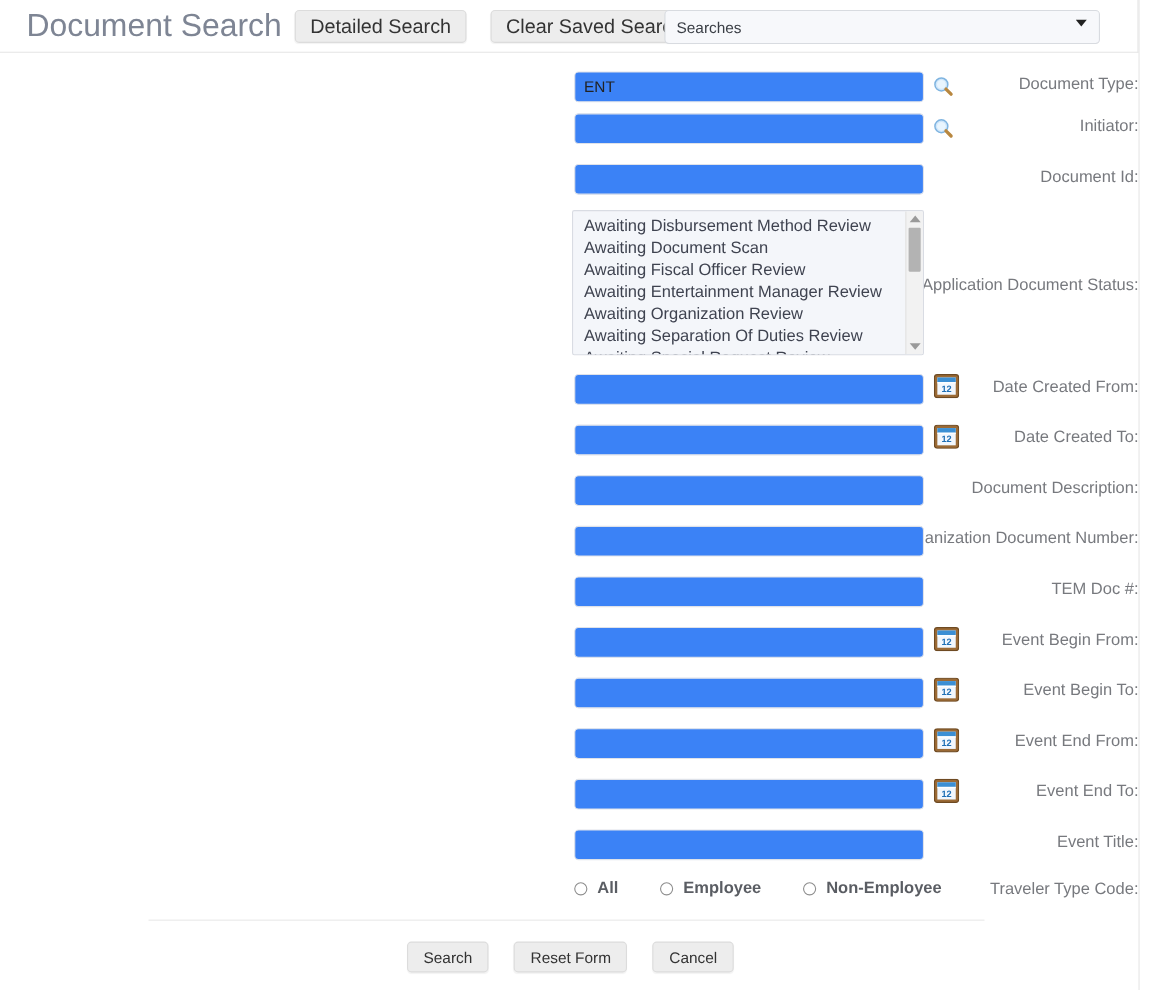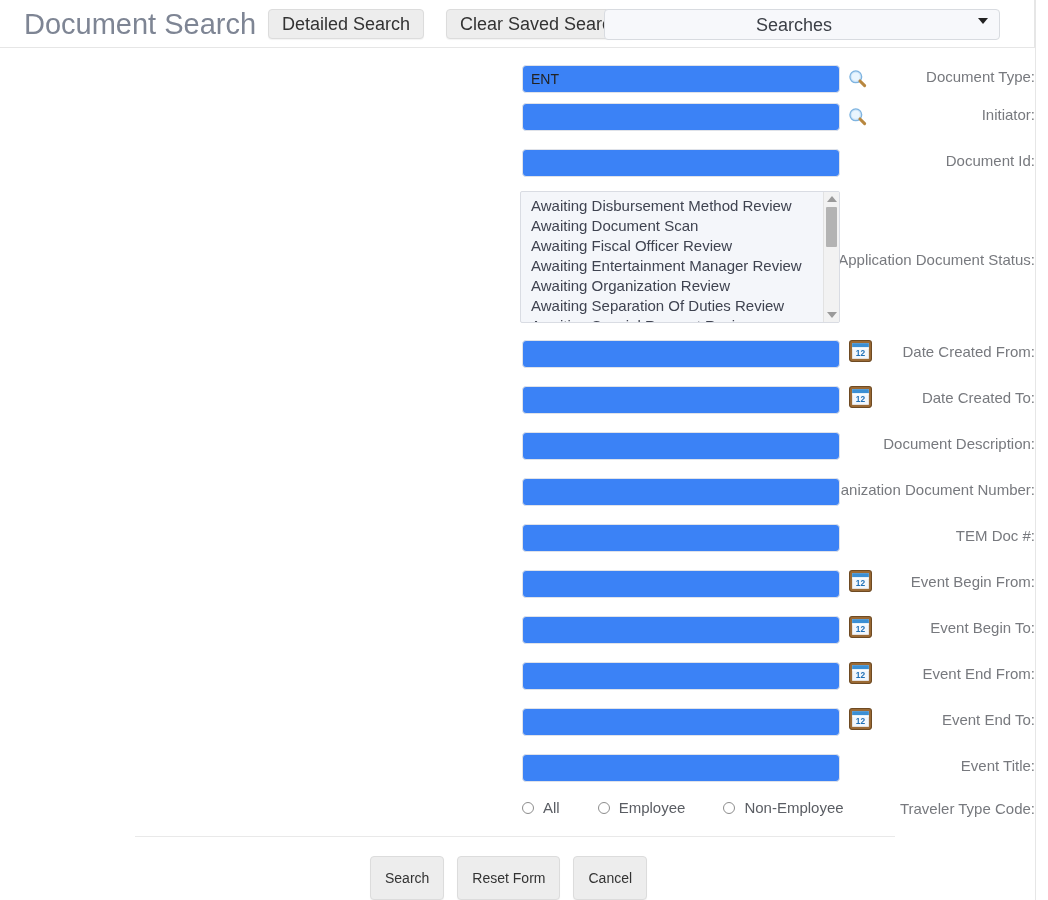--- a/index.html
+++ b/index.html
@@ -61,26 +61,25 @@
   .searches-select {
     position: absolute;
     left: 604px;
     top: 9px;
     width: 396px;
     height: 31px;
     background: #f7f8fb;
     border: 1px solid #d8dbe0;
     border-radius: 4px;
     color: #3b3f46;
-    font-size: 18px;
+    font-size: 14px;
     font-family: "Liberation Sans", sans-serif;
     padding: 0 26px 0 10px;
     cursor: pointer;
     appearance: none;
-    text-align: center;
     -webkit-appearance: none;
   }
   .select-caret {
     position: absolute;
     left: 978px;
     top: 18px;
     width: 0; height: 0;
     border-left: 5px solid transparent;
     border-right: 5px solid transparent;
     border-top: 6px solid #222;
@@ -240,20 +239,21 @@
     border-radius: 50%;
     background: #ffffff;
     display: inline-block;
     margin-right: 9px;
     cursor: pointer;
   }
   .radio-text {
     color: #5a5d63;
     font-size: 15px;
     white-space: nowrap;
+    font-weight: bold;
   }
 
   .divider {
     position: absolute;
     left: 135px;
     top: 836px;
     width: 760px;
     height: 1px;
     background: #e9e9e9;
   }
@@ -262,29 +262,29 @@
   .footer {
     position: absolute;
     left: 0;
     top: 856px;
     width: 1035px;
     display: flex;
     justify-content: flex-start;
     padding-left: 370px;
   }
   .act-btn {
-    height: 44px;
+    height: 28px;
     background: #ededed;
     border: 1px solid #dcdcdc;
     border-radius: 4px;
     color: #333333;
     font-size: 14px;
     font-family: "Liberation Sans", sans-serif;
     padding: 0 14px;
-    margin-right: 13px;
+    margin-right: 23px;
     cursor: pointer;
     box-shadow: 0 1px 1px rgba(0,0,0,0.05);
     white-space: nowrap;
   }
 
   .v-edge {
     position: absolute;
     left: 1035px;
     top: 0;
     width: 1px;

